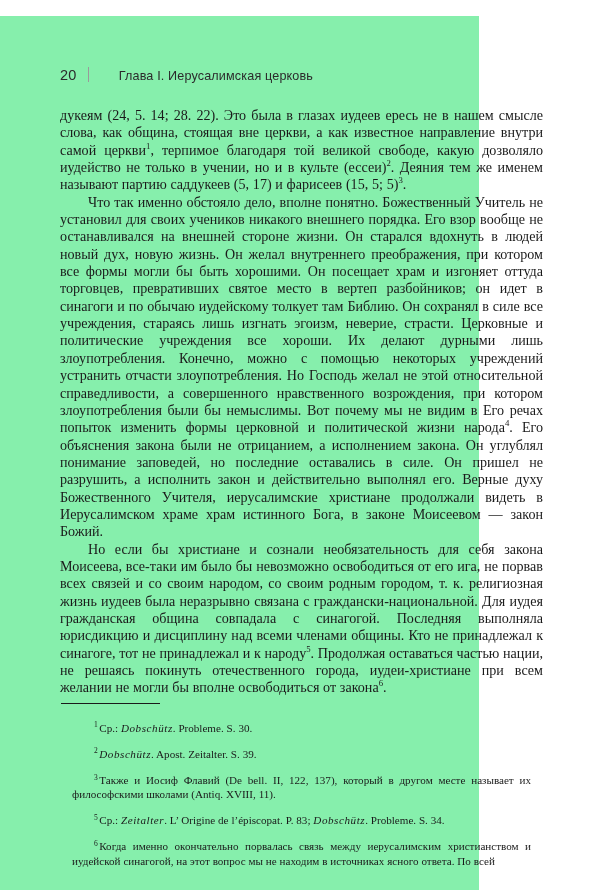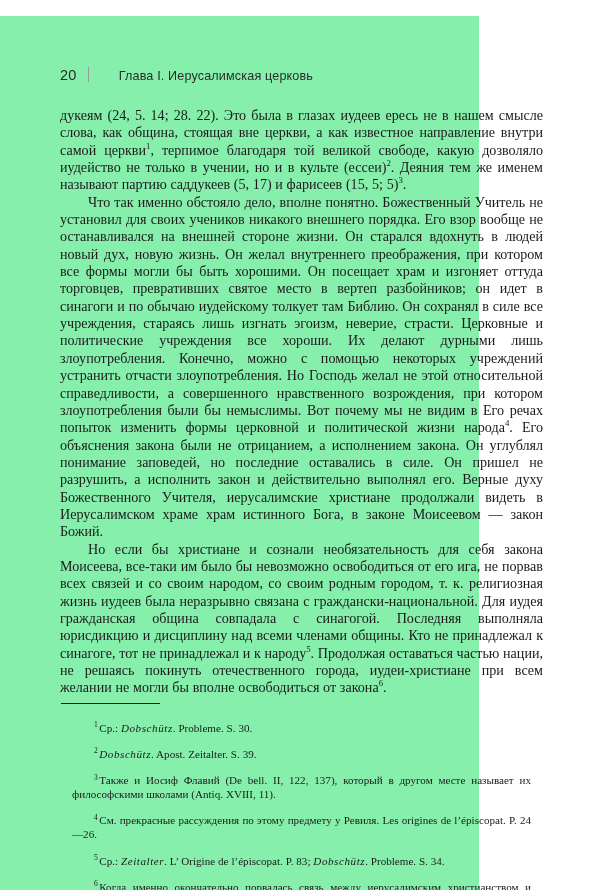--- a/index.html
+++ b/index.html
@@ -133,18 +133,17 @@
       <p>Что так именно обстояло дело, вполне понятно. Божественный Учитель не установил для своих учеников никакого внешнего порядка. Его взор вообще не останавливался на внешней стороне жизни. Он старался вдохнуть в людей новый дух, новую жизнь. Он желал внутреннего преображения, при котором все формы могли бы быть хорошими. Он посещает храм и изгоняет оттуда торговцев, превративших святое место в вертеп разбойников; он идет в синагоги и по обычаю иудейскому толкует там Библию. Он сохранял в силе все учреждения, стараясь лишь изгнать эгоизм, неверие, страсти. Церковные и политические учреждения все хороши. Их делают дурными лишь злоупотребления. Конечно, можно с помощью некоторых учреждений устранить отчасти злоупотребления. Но Господь желал не этой относительной справедливости, а совершенного нравственного возрождения, при котором злоупотребления были бы немыслимы. Вот почему мы не видим в Его речах попыток изменить формы церковной и политической жизни народа<sup>4</sup>. Его объяснения закона были не отрицанием, а исполнением закона. Он углублял понимание заповедей, но последние оставались в силе. Он пришел не разрушить, а исполнить закон и действительно выполнял его. Верные духу Божественного Учителя, иерусалимские христиане продолжали видеть в Иерусалимском храме храм истинного Бога, в законе Моисеевом — закон Божий.</p>
       <p>Но если бы христиане и сознали необязательность для себя закона Моисеева, все-таки им было бы невозможно освободиться от его ига, не порвав всех связей и со своим народом, со своим родным городом, т. к. религиозная жизнь иудеев была неразрывно связана с граждански-национальной. Для иудея гражданская община совпадала с синагогой. Последняя выполняла юрисдикцию и дисциплину над всеми членами общины. Кто не принадлежал к синагоге, тот не принадлежал и к народу<sup>5</sup>. Продолжая оставаться частью нации, не решаясь покинуть отечественного города, иудеи-христиане при всем желании не могли бы вполне освободиться от закона<sup>6</sup>.</p>
     </div>
 
   <div class="fn-rule"></div>
 
   <div class="footnotes">
       <p><sup>1</sup>Ср.: <i>Dobschütz</i>. Probleme. S. 30.</p>
       <p><sup>2</sup><i>Dobschütz</i>. Apost. Zeitalter. S. 39.</p>
       <p><sup>3</sup>Также и Иосиф Флавий (De bell. II, 122, 137), который в другом месте называет их философскими школами (Antiq. XVIII, 11).</p>
-      <p><sup>4</sup>См. прекрасные рассуждения по этому предмету у Ревиля. Les origines de l’épiscopat. P. 24—26.</p>
       <p><sup>5</sup>Ср.: <i>Zeitalter</i>. L’ Origine de l’épiscopat. P. 83; <i>Dobschütz</i>. Probleme. S. 34.</p>
       <p><sup>6</sup>Когда именно окончательно порвалась связь между иерусалимским христианством и иудейской синагогой, на этот вопрос мы не находим в источниках ясного ответа. По всей</p>
     </div>
 
 </div>
 
 </body></html>

